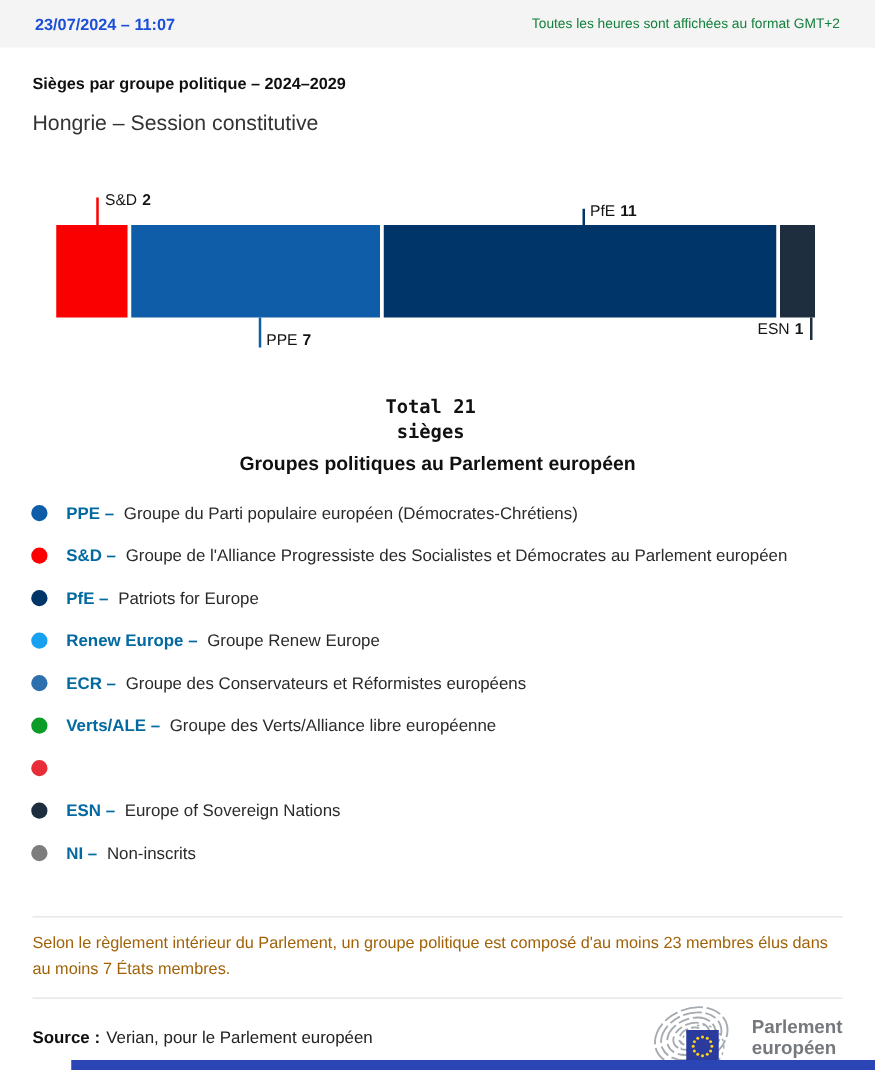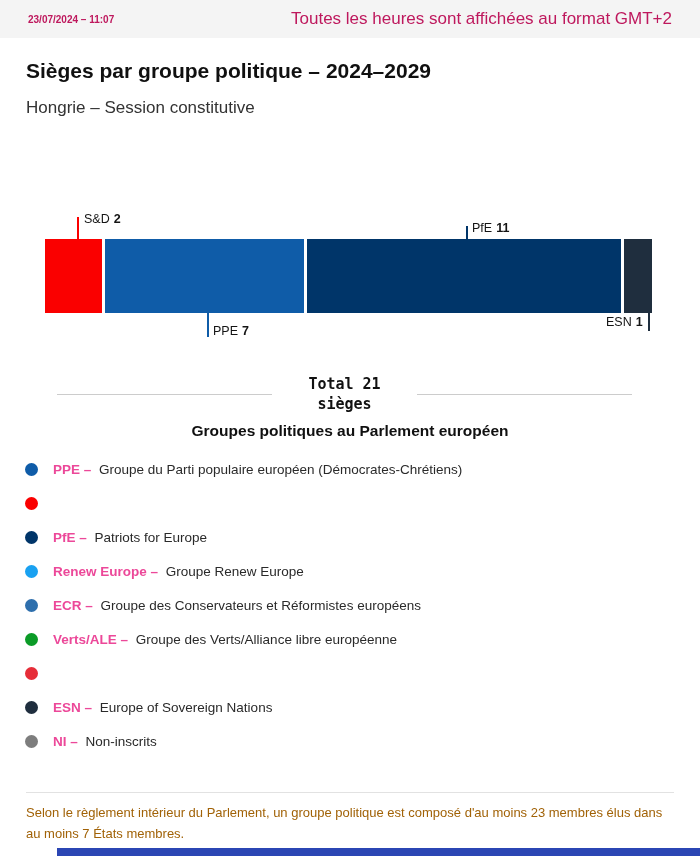--- a/index.html
+++ b/index.html
@@ -1,44 +1,44 @@
 <!DOCTYPE html>
 <html><head>
 <meta charset="utf-8">
 <style>
   html,body{margin:0;padding:0;background:#fff;}
   .page{position:relative;width:700px;height:856px;overflow:hidden;background:#fff;
         font-family:"Liberation Sans",sans-serif;color:#111;}
   
   .topbar{height:38px;background:#f4f4f4;display:flex;align-items:center;
           justify-content:space-between;padding:0 28px;}
-  .topbar .dt{font-size:10px;font-weight:bold;color:#be185d;}
-  .topbar .tz{font-size:17px;color:#be185d;}
+  .topbar .dt{font-size:13px;font-weight:bold;color:#1d4ed8;}
+  .topbar .tz{font-size:11px;color:#15803d;}
   
-  .title{margin:21px 26px 0;font-size:21px;font-weight:bold;color:#101010;}
+  .title{margin:21px 26px 0;font-size:13px;font-weight:bold;color:#101010;}
   .subtitle{margin:15px 26px 0;font-size:17px;color:#333;}
   
-  .chart{position:relative;height:150px;margin-top:86px;padding-left:48px;}
+  .chart{position:relative;height:150px;margin-top:36px;padding-left:48px;}
   .bar{position:absolute;left:45px;top:35px;width:607px;height:74px;display:flex;gap:3px;}
   .seg{height:100%;}
   .tick{position:absolute;width:2px;}
   .lab{position:absolute;font-size:12.5px;color:#141414;white-space:nowrap;}
   .lab b{margin-left:4px;}
   
-  .totalrow{display:flex;align-items:center;margin:20px 68px 0 57px;}
+  .totalrow{display:flex;align-items:center;margin:20px 68px 0 57px;flex-direction:column;}
   .totalrow .line{flex:1;height:1px;background:#ccc;}
   .totaltext{font-family:"DejaVu Sans Mono",monospace;font-weight:bold;font-size:15px;
              line-height:20px;text-align:center;margin:0 36px;color:#111;}
   
   .legend-heading{margin:8px 26px 0;font-size:15.5px;font-weight:bold;color:#101010;text-align:center;}
   ul.legend{margin:12px 0 0 25px;padding:0;list-style:none;}
   ul.legend li{display:flex;align-items:center;height:34px;}
   .dot{width:13px;height:13px;border-radius:50%;margin-right:15px;flex:none;}
   .ltext{font-size:13.5px;color:#2a2a2a;}
-  .ltext b{color:#ec4899;margin-right:4px;}
+  .ltext b{color:#0369a1;margin-right:4px;}
   
   .note-sec{margin:34px 26px 0;border-top:1px solid #e2e2e2;border-bottom:1px solid #e2e2e2;
             padding:9px 0 13px;}
   .note{font-size:13px;line-height:1.62;color:#a16207;max-width:655px;}
   
   .bottom{display:flex;justify-content:space-between;align-items:center;margin:3px 26px 0;}
   .source{font-size:13.5px;color:#222;}
   .source b{margin-right:5px;color:#101010;}
   .eplogo{display:flex;align-items:center;gap:8px;padding-top:2px;}
   .eplogo .nm{font-size:15px;font-weight:bold;color:#75797d;line-height:17px;}
@@ -85,20 +85,21 @@
 
   <div class="legend-heading">Groupes politiques au Parlement européen</div>
   <ul class="legend" id="legend">
   <li>
     <span class="dot" style="background: rgb(15, 92, 168);"></span>
     <span class="ltext"><b>PPE –</b><span> Groupe du Parti populaire européen (Démocrates-Chrétiens)</span></span>
   </li>
 
   <li>
     <span class="dot" style="background: rgb(250, 0, 0);"></span>
+    <span class="ltext"><b>S&amp;D –</b><span> Groupe de l'Alliance Progressiste des Socialistes et Démocrates au Parlement européen</span></span>
   </li>
 
   <li>
     <span class="dot" style="background: rgb(0, 53, 105);"></span>
     <span class="ltext"><b>PfE –</b><span> Patriots for Europe</span></span>
   </li>
 
   <li>
     <span class="dot" style="background: rgb(25, 161, 241);"></span>
     <span class="ltext"><b>Renew Europe –</b><span> Groupe Renew Europe</span></span>

